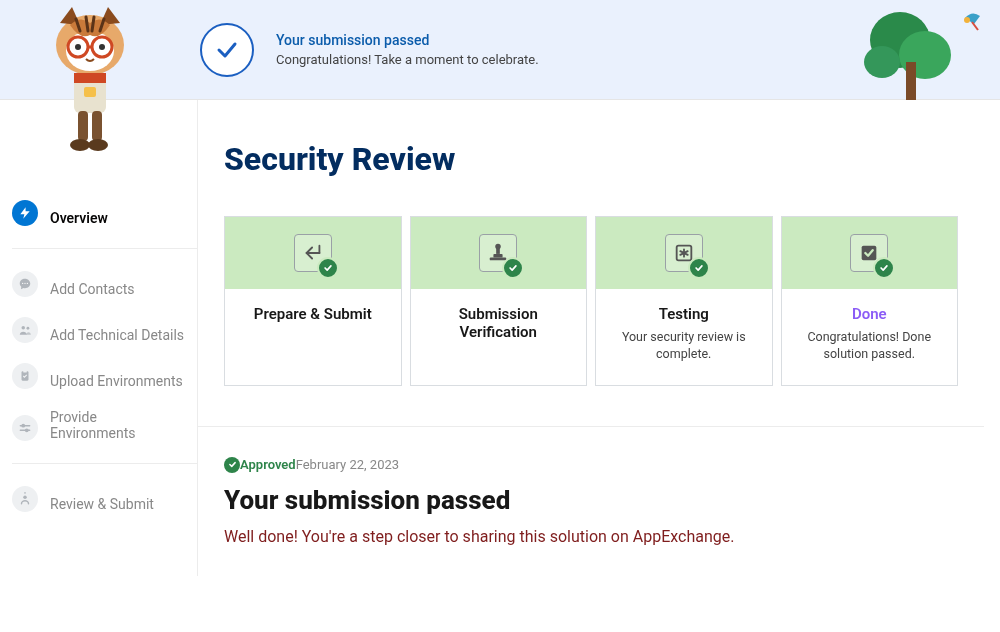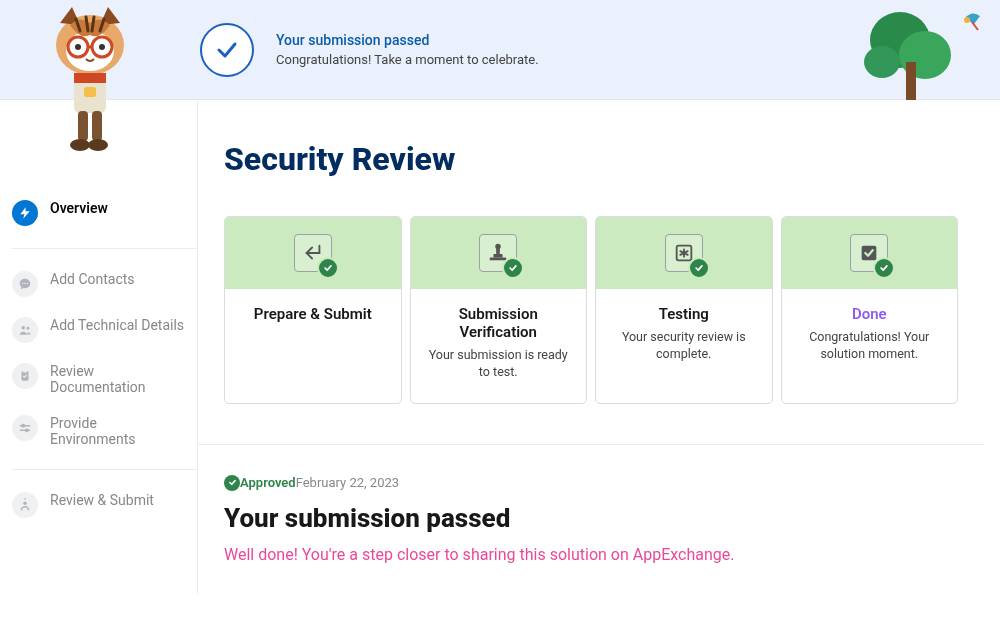--- a/index.html
+++ b/index.html
@@ -7,44 +7,44 @@
   .banner { height: 100px; background: #eaf1fd; display: flex; align-items: center; position: relative; overflow: visible; border-bottom: 1px solid #e5e5e5; }
   .banner-check { width: 54px; height: 54px; border-radius: 50%; border: 2px solid #1b5fc1; background: #fff; display: flex; align-items: center; justify-content: center; margin-left: 200px; }
   .banner-check svg { stroke: #1b5fc1; }
   .banner-text { margin-left: 22px; }
   .banner-title { color: #0b5cab; font-size: 14px; font-weight: 500; margin-bottom: 4px; }
   .banner-sub { color: #444; font-size: 13px; }
   .mascot { position: absolute; left: 30px; top: -5px; width: 120px; height: 170px; z-index: 3; }
   .nature { position: absolute; right: 0; top: 0; width: 140px; height: 100px; }
   .layout { display: flex; }
   .sidebar { width: 198px; border-right: 1px solid #ececec; padding-top: 90px; }
-  .side-item { display: flex; align-items: flex-start; padding: 10px 12px; gap: 12px; cursor: pointer; font-size: 14px; color: #888; }
+  .side-item { display: flex; align-items: flex-end; padding: 10px 12px; gap: 12px; cursor: pointer; font-size: 14px; color: #888; }
   .side-item.active { color: #080707; font-weight: 600; }
   .side-item.active .side-icon { background: #0176d3; color: #fff; }
   .side-icon { width: 26px; height: 26px; border-radius: 50%; background: #eef0f2; display: flex; align-items: center; justify-content: center; flex-shrink: 0; color: #b0b5bb; }
   .side-sep { height: 0; border-top: 1px solid #ececec; margin: 12px 0 12px 12px; }
   .main { flex: 1; padding: 40px 16px 0 0; }
   .page-title { font-size: 32px; font-weight: 800; color: #032d60; margin-left: 26px; margin-bottom: 38px; }
   .cards { display: flex; gap: 8px; padding: 0 26px 40px 26px; }
-  .card { flex: 1; border: 1px solid #d9dde1; border-radius: 5px; overflow: hidden; display: flex; flex-direction: column; }
+  .card { flex: 1; border: 1px solid #d9dde1; border-radius: 0; overflow: hidden; display: flex; flex-direction: column; }
   .card-top { background: #cbeac0; height: 72px; display: flex; align-items: center; justify-content: center; position: relative; }
   .card-icon-wrap { position: relative; width: 38px; height: 38px; border: 1px solid #9aa0a6; border-radius: 4px; background: rgba(255,255,255,0.25); display:flex; align-items:center; justify-content:center; }
   .card-check { position: absolute; right: -8px; bottom: -8px; width: 22px; height: 22px; border-radius: 50%; background: #2e844a; border: 2px solid #cbeac0; display:flex; align-items:center; justify-content:center; }
   .card-body { padding: 16px 12px 22px; text-align: center; }
   .card-title { font-size: 15px; font-weight: 600; margin-bottom: 6px; color: #181818; }
   .card-title.done { color: #8b5cf6; }
   .card-desc { font-size: 12.5px; color: #444; line-height: 1.35; }
   .hr { height: 0; border-top: 1px solid #ececec; margin: 0 0 30px 0; }
   .result { padding: 0 26px 30px 26px; }
   .result-status { display:flex; align-items:center; gap:0; font-size: 13px; margin-bottom: 12px; }
   .status-check { width: 16px; height: 16px; border-radius:50%; background:#2e844a; display:flex; align-items:center; justify-content:center; }
   .status-word { color:#2e844a; font-weight:600; }
   .status-date { color:#888; }
   .result-title { font-size: 26px; font-weight: 800; margin-bottom: 12px; }
-  .result-body { font-size: 16px; color: #ec4899; }
+  .result-body { font-size: 16px; color: #7f1d1d; }
 </style>
 </head>
 <body>
 
 <div class="banner">
   <div class="mascot">
     <svg viewBox="0 0 120 170" width="120" height="170">
       <ellipse cx="60" cy="50" rx="34" ry="30" fill="#e7a96a"></ellipse>
       <ellipse cx="60" cy="56" rx="24" ry="20" fill="#fff"></ellipse>
       <path d="M30 28 L42 12 L50 30 Z" fill="#8a4b1e"></path>
@@ -122,21 +122,21 @@
       <span>Add Technical Details</span>
     </div>
     <div class="side-item">
       <span class="side-icon">
         <svg width="14" height="14" viewBox="0 0 24 24" fill="currentColor">
             <rect x="6" y="4" width="12" height="16" rx="2"></rect>
             <rect x="9" y="2" width="6" height="4" rx="1" fill="#eef0f2"></rect>
             <polyline points="9 12 11 14 15 10" fill="none" stroke="#eef0f2" stroke-width="2"></polyline>
           </svg>
       </span>
-      <span>Review Documentation</span>
+      <span>Upload Environments</span>
     </div>
     <div class="side-item">
       <span class="side-icon">
         <svg width="14" height="14" viewBox="0 0 24 24" fill="none" stroke="currentColor" stroke-width="2.5" stroke-linecap="round">
             <line x1="4" y1="8" x2="20" y2="8"></line>
             <circle cx="9" cy="8" r="2" fill="currentColor"></circle>
             <line x1="4" y1="16" x2="20" y2="16"></line>
             <circle cx="15" cy="16" r="2" fill="currentColor"></circle>
           </svg>
       </span>
@@ -190,21 +190,20 @@
               </svg>
             <div class="card-check">
                 <svg width="10" height="10" viewBox="0 0 24 24" fill="none" stroke="#fff" stroke-width="4" stroke-linecap="round" stroke-linejoin="round">
                   <polyline points="5 12 10 17 19 7"></polyline>
                 </svg>
               </div>
           </div>
         </div>
         <div class="card-body">
           <div class="card-title">Submission Verification</div>
-          <div class="card-desc">Your submission is ready to test.</div>
         </div>
       </div>
 
       <div class="card">
         <div class="card-top">
           <div class="card-icon-wrap">
             <svg width="22" height="22" viewBox="0 0 24 24" fill="none" stroke="#555" stroke-width="2">
                 <rect x="4" y="4" width="16" height="16" rx="2"></rect>
                 <path d="M12 8v8M8 10l8 4M16 10l-8 4" stroke-linecap="round"></path>
               </svg>
@@ -230,21 +229,21 @@
               </svg>
             <div class="card-check">
                 <svg width="10" height="10" viewBox="0 0 24 24" fill="none" stroke="#fff" stroke-width="4" stroke-linecap="round" stroke-linejoin="round">
                   <polyline points="5 12 10 17 19 7"></polyline>
                 </svg>
               </div>
           </div>
         </div>
         <div class="card-body">
           <div class="card-title done">Done</div>
-          <div class="card-desc">Congratulations! Your solution moment.</div>
+          <div class="card-desc">Congratulations! Done solution passed.</div>
         </div>
       </div>
     </div>
 
     <div class="hr"></div>
 
     <div class="result">
       <div class="result-status">
         <span class="status-check">
             <svg width="9" height="9" viewBox="0 0 24 24" fill="none" stroke="#fff" stroke-width="4" stroke-linecap="round" stroke-linejoin="round">

